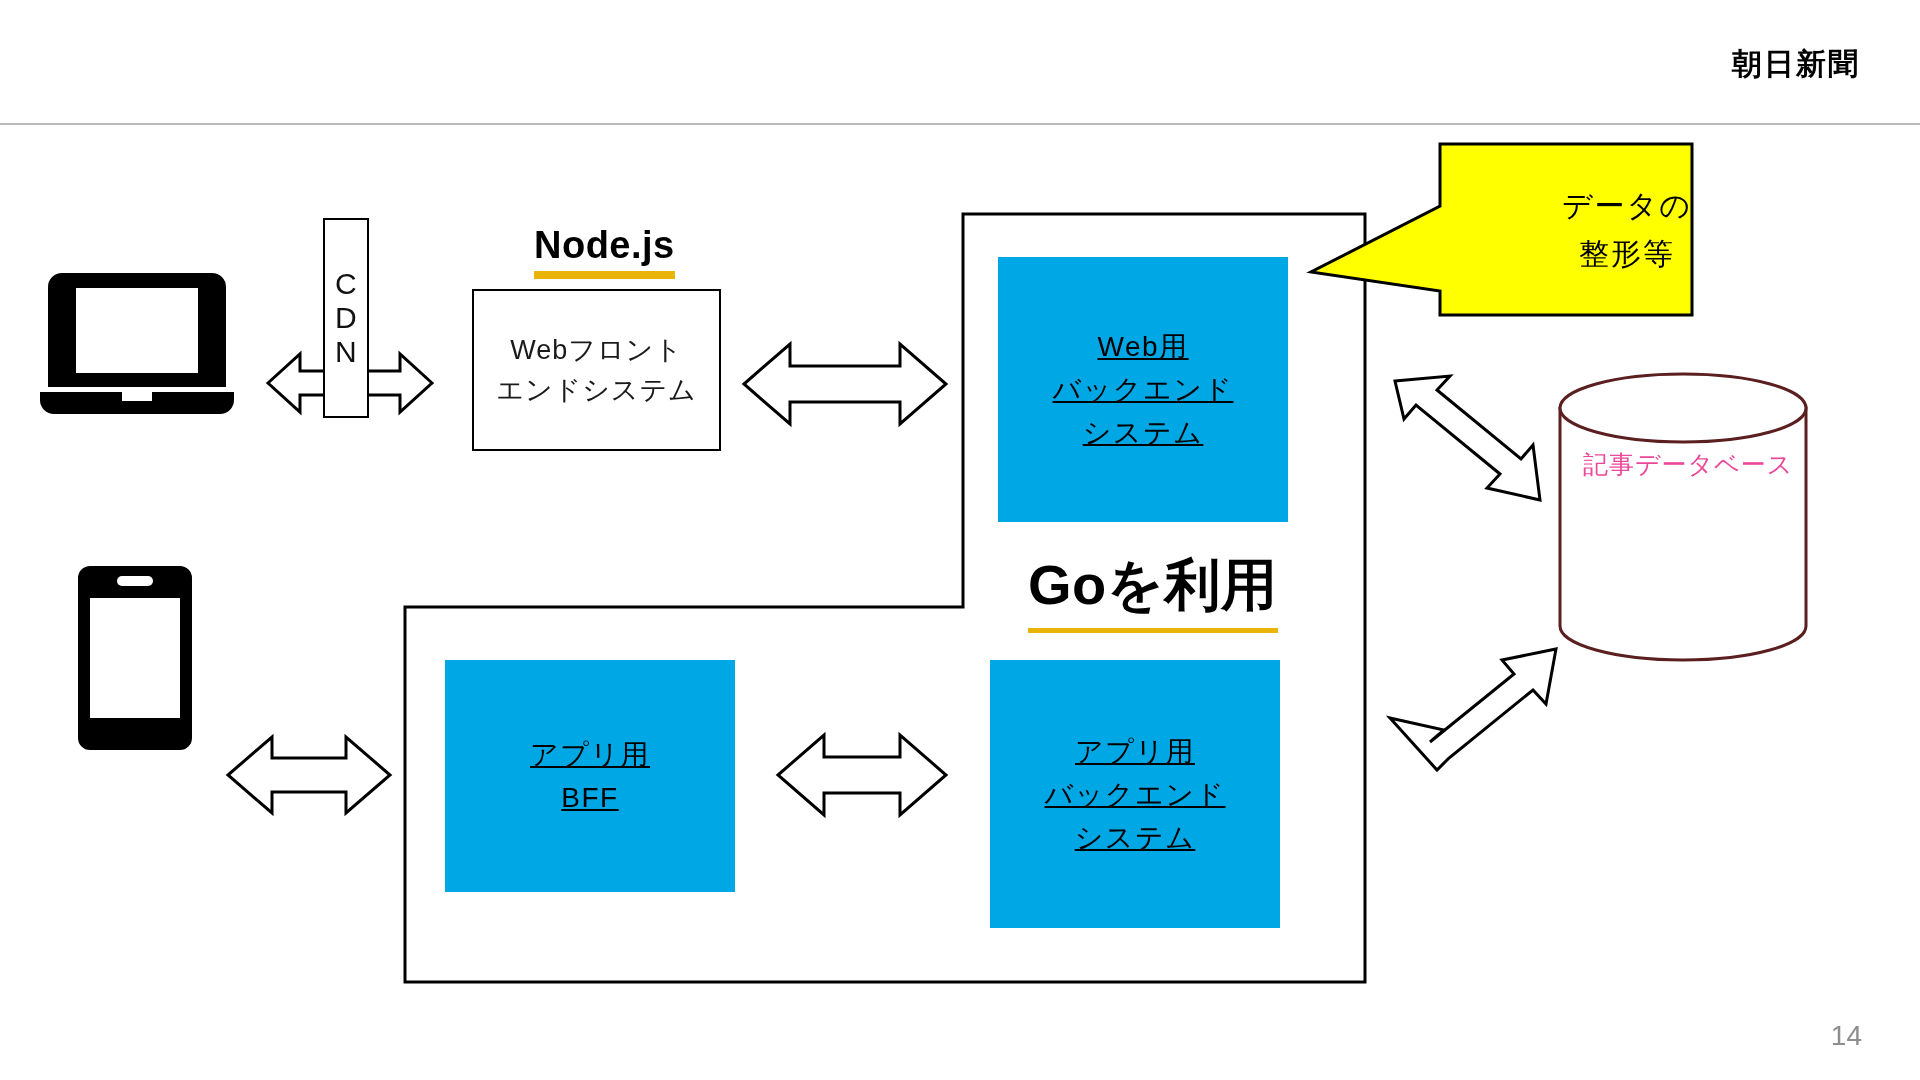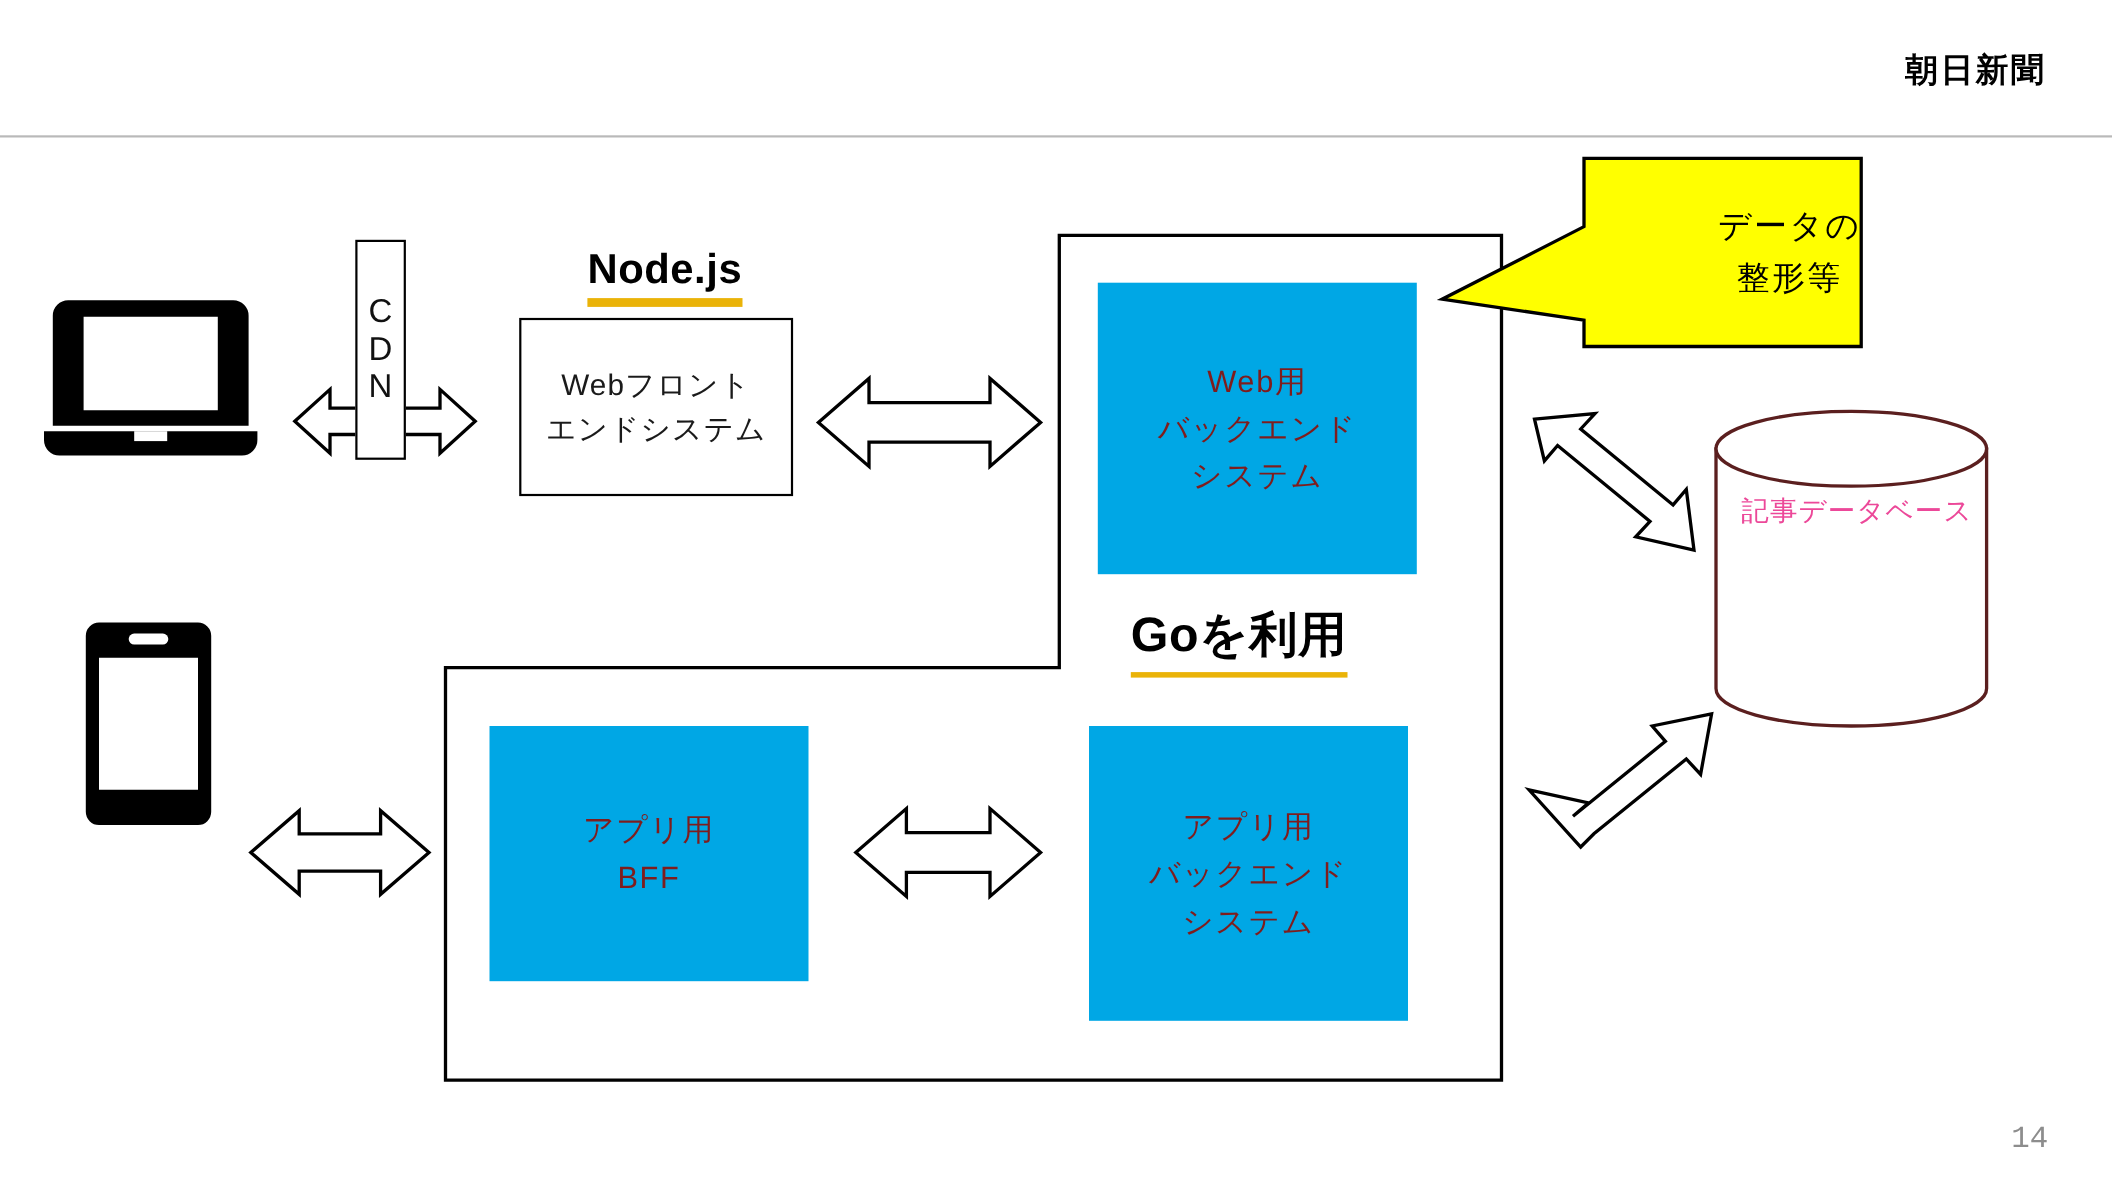--- a/index.html
+++ b/index.html
@@ -78,25 +78,26 @@
   .box-white {
     background: #ffffff;
     border: 2px solid #000000;
     font-size: 27px;
     line-height: 40px;
     color: #1a1a1a;
     letter-spacing: 1px;
   }
   .box-blue {
     background: #00a7e5;
-    color: #7f1d1d;
+    color: #000000;
     font-size: 28px;
     line-height: 43px;
     letter-spacing: 1.5px;
     border: none;
+    text-decoration: underline;
   }
 
   
   #cdn-box {
     position: absolute;
     box-sizing: border-box;
     background: #ffffff;
     border: 2px solid #000000;
     display: flex;
     align-items: center;
@@ -115,30 +116,30 @@
   .tech-label {
     position: absolute;
     font-size: 38px;
     font-weight: bold;
     color: #000000;
     white-space: nowrap;
     padding-bottom: 4px;
     border-bottom: 8px solid #eab308;
     letter-spacing: 0.5px;
   }
-  #label-go { font-size: 44px; border-bottom-width: 5px; }
+  #label-go { font-size: 56px; border-bottom-width: 5px; }
 
   
   #page-number {
     position: absolute;
     right: 58px;
     bottom: 28px;
     font-size: 28px;
     color: #8d8d8d;
-    font-family: Liberation Mono, monospace;
+    font-family: Liberation Sans, sans-serif;
     margin-top: 40px;
   }
 
   
   #db-label {
     position: absolute;
     font-size: 25px;
     color: #ec4899;
     letter-spacing: 1px;
     white-space: nowrap;

